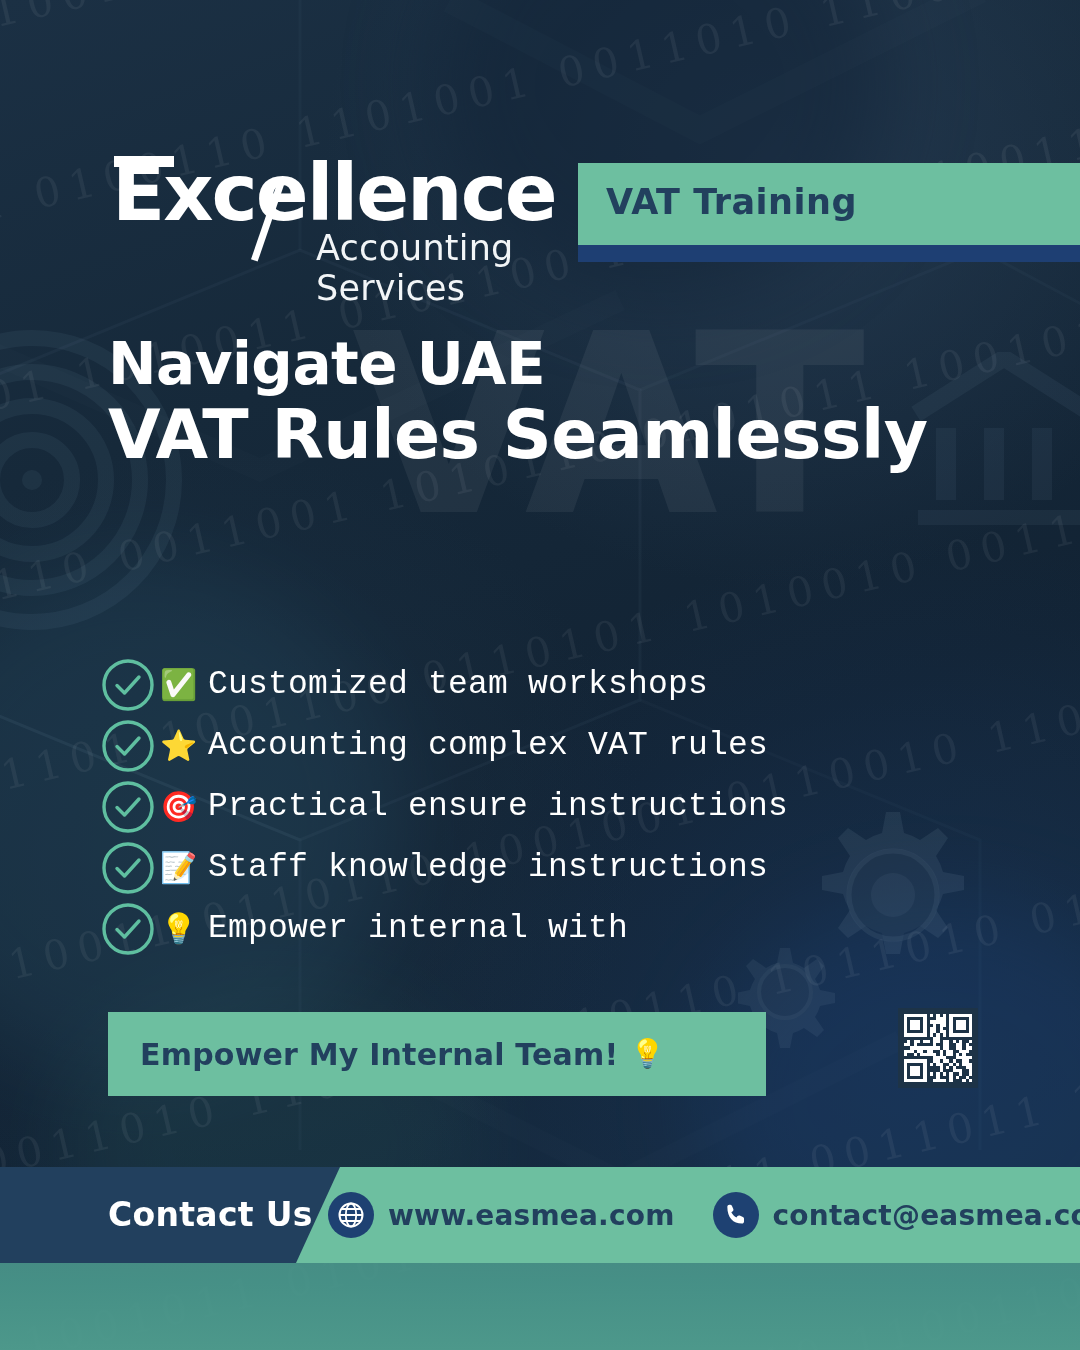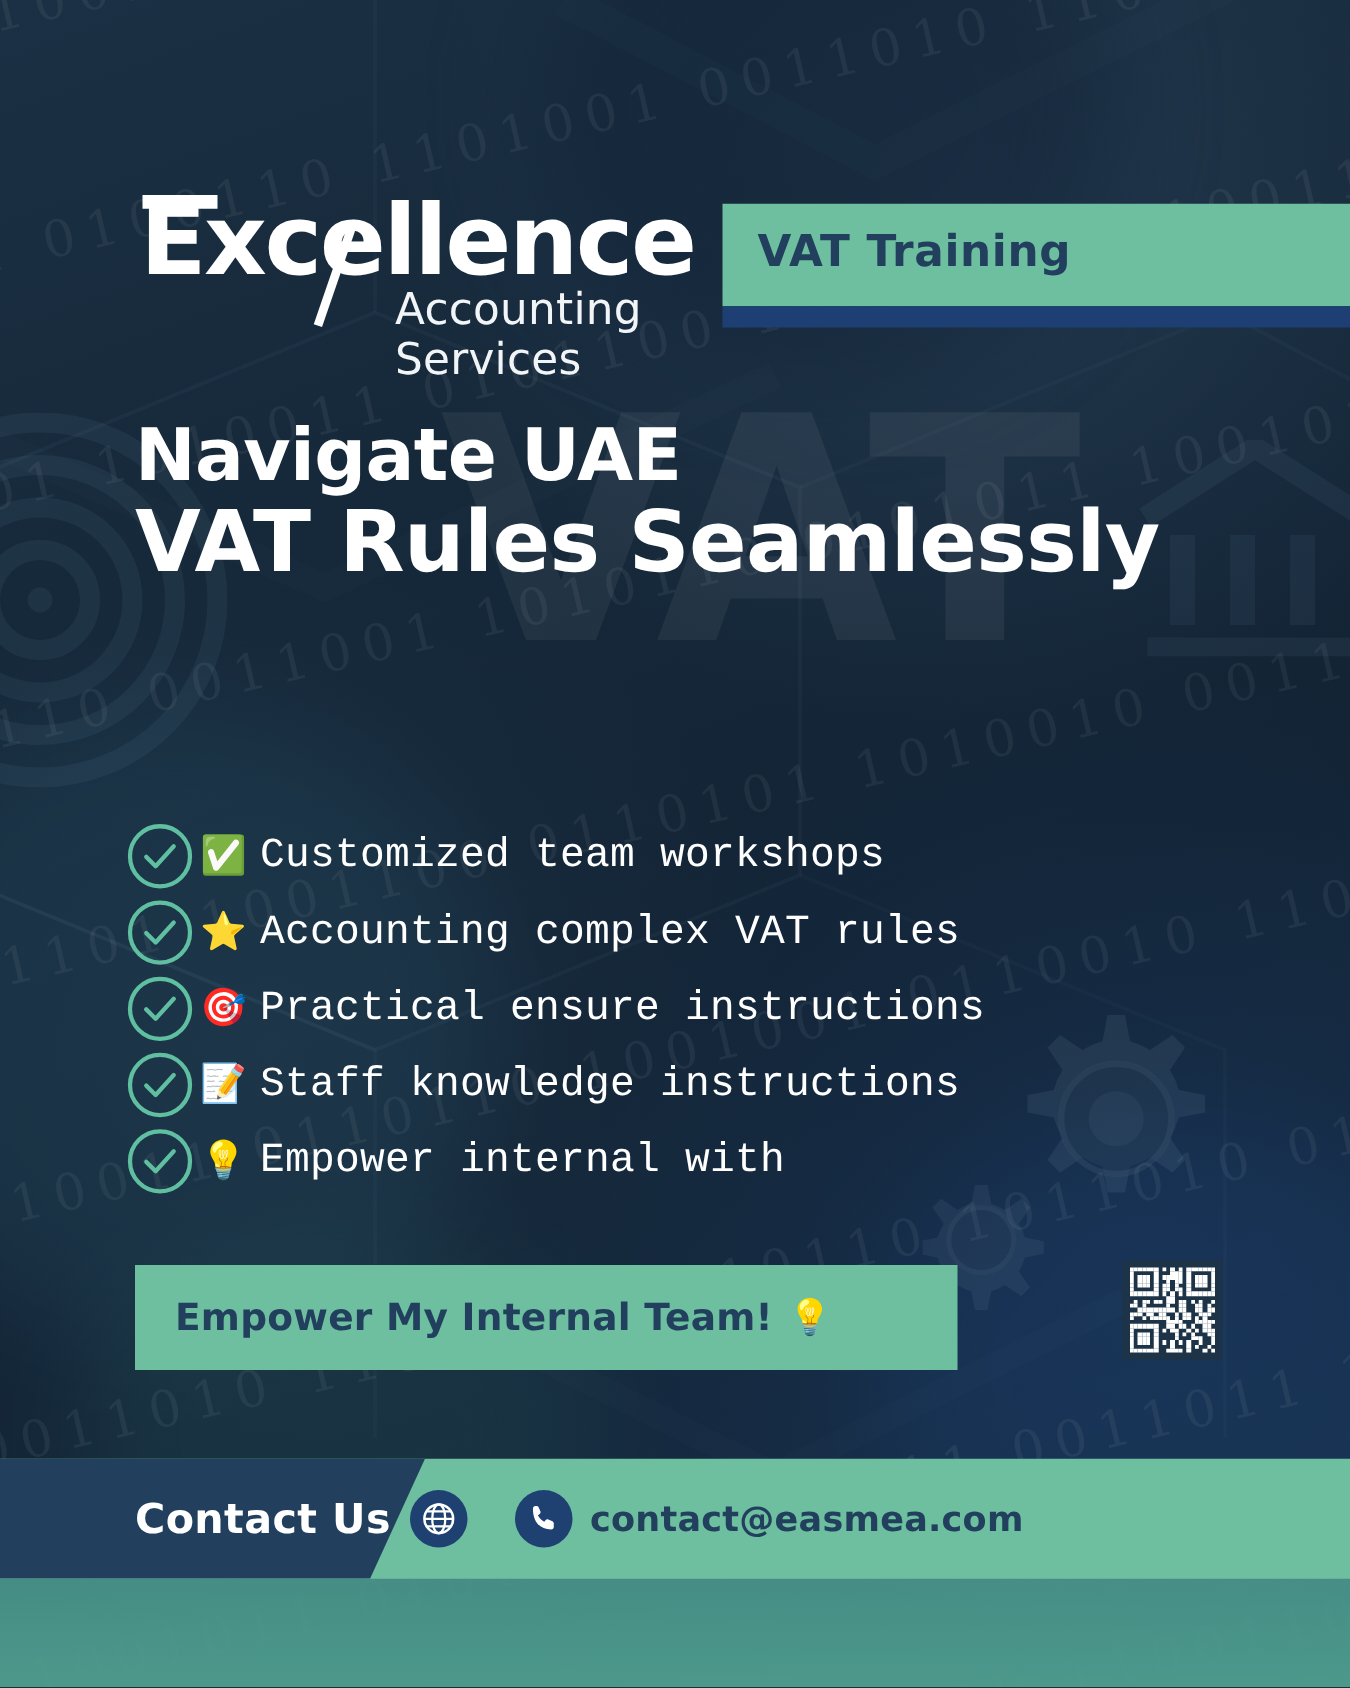--- a/index.html
+++ b/index.html
@@ -818,20 +818,21 @@
     <div class="contact-items">
 
       <div class="ci">
         <span class="ci-icon">
           <svg width="30" height="30" viewBox="0 0 30 30" fill="none">
             <circle cx="15" cy="15" r="11.5" stroke="#ffffff" stroke-width="2"></circle>
             <ellipse cx="15" cy="15" rx="5.2" ry="11.5" stroke="#ffffff" stroke-width="1.8"></ellipse>
             <path d="M3.5 15 H26.5 M5.2 9 H24.8 M5.2 21 H24.8" stroke="#ffffff" stroke-width="1.8"></path>
           </svg>
         </span>
+        <span class="ci-text">www.easmea.com</span>
       </div>
 
       <div class="ci">
         <span class="ci-icon">
           <svg width="26" height="26" viewBox="0 0 24 24" fill="#ffffff">
             <path d="M6.6 2.5c.7 0 1.3.4 1.6 1l1.3 3c.3.7.1 1.5-.5 2l-1.3 1c1 2 2.6 3.7 4.7 4.8l1-1.3c.5-.6 1.3-.8 2-.5l3 1.3c.6.3 1 .9 1 1.6v2.6c0 1-.8 1.9-1.9 1.9C9.4 19.9 4 14.6 4 4.4c0-1 .9-1.9 1.9-1.9Z"></path>
           </svg>
         </span>
         <span class="ci-text">contact@easmea.com</span>
       </div>

